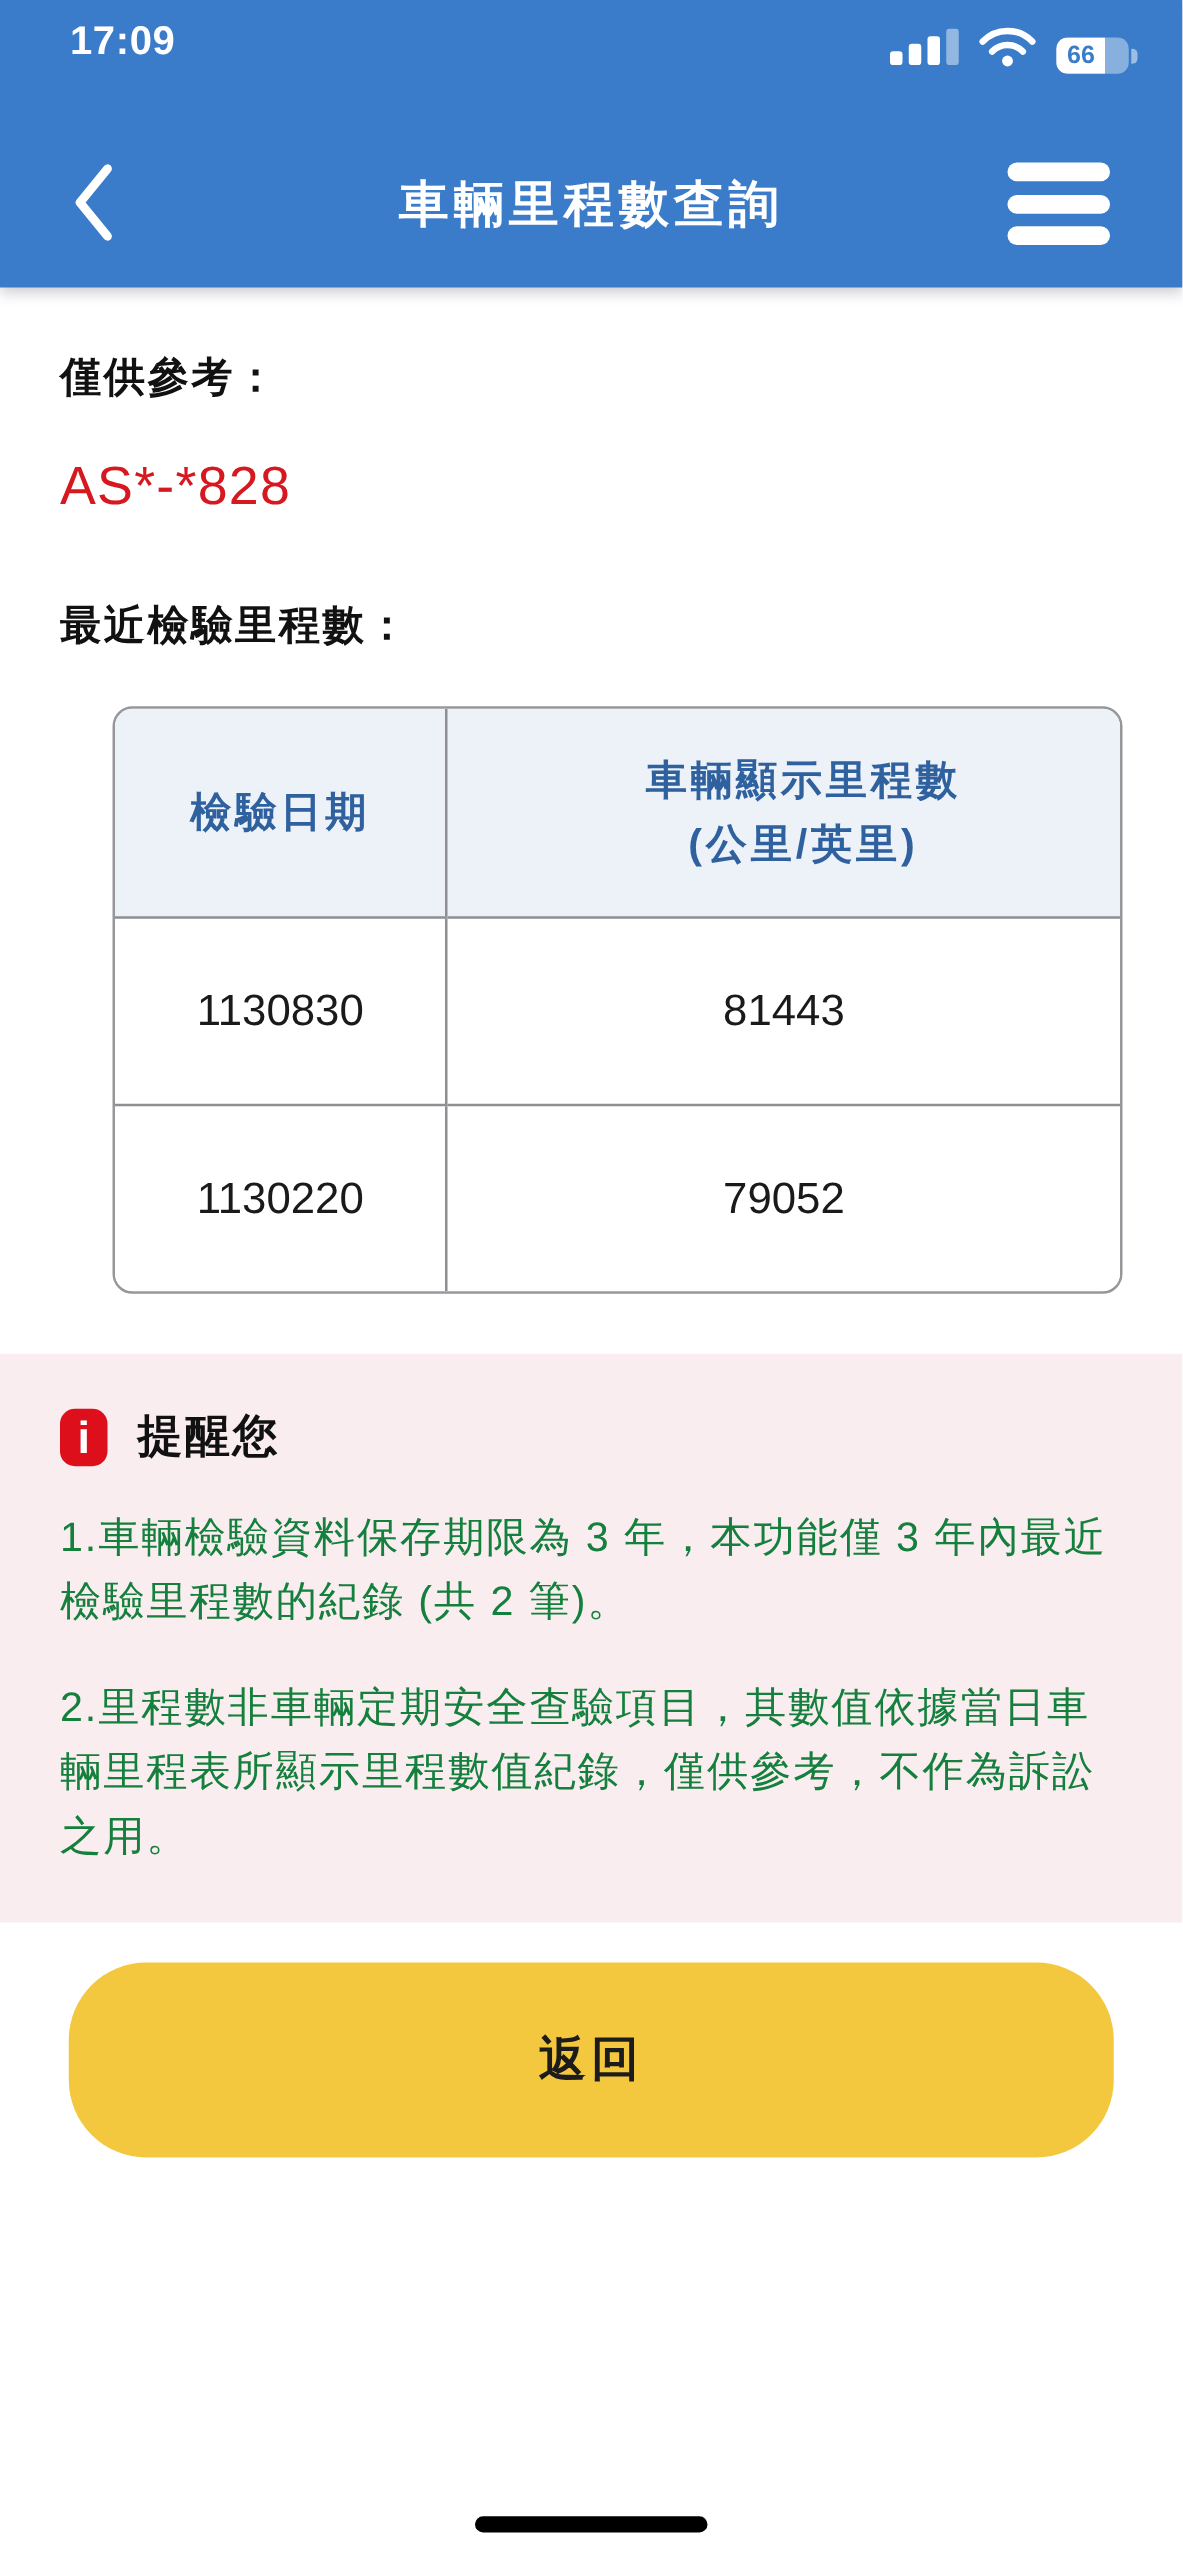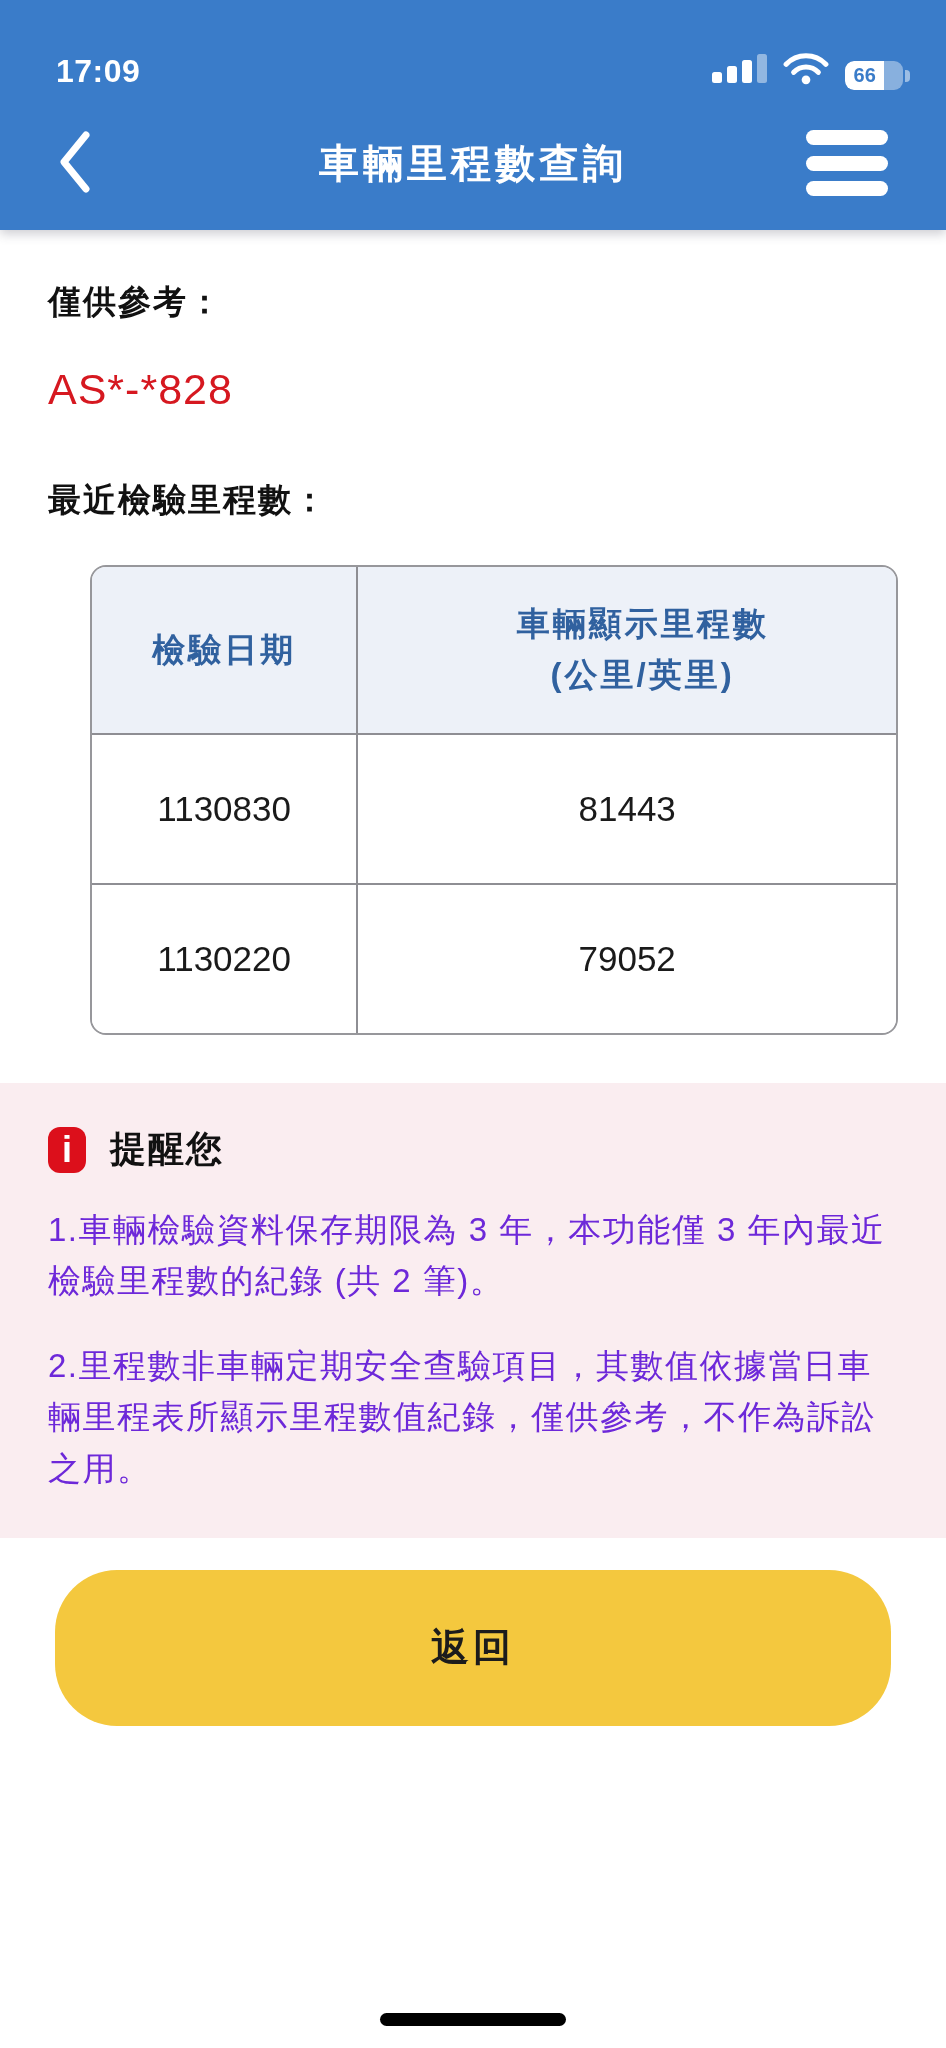--- a/index.html
+++ b/index.html
@@ -16,22 +16,22 @@
   .app-header {
     position: relative;
     width: 100%; height: 230px;
     background: #3A7CC9;
     box-shadow: 0 4px 10px rgba(60,60,80,0.25);
     box-sizing: border-box;
   }
   .status-bar {
     position: absolute; top: 0; left: 0; right: 0;
     height: 90px;
-    display: flex; align-items: flex-end; justify-content: space-between;
-    padding: 26px 36px 0 56px;
+    display: flex; align-items: flex-start; justify-content: space-between;
+    padding: 14px 36px 0 56px;
     box-sizing: border-box;
   }
   .status-time {
     color: #ffffff; font-size: 32px; font-weight: 600; letter-spacing: 0.5px;
   }
   .status-icons { display: flex; align-items: center; gap: 16px; }
   .signal { display: flex; align-items: flex-end; gap: 5px; height: 30px; }
   .signal i { display: block; width: 10px; background: #ffffff; border-radius: 2.5px; }
   .signal .b1 { height: 11px; }
   .signal .b2 { height: 17px; }
@@ -150,21 +150,21 @@
     background: #DC0F1B;
     border-radius: 12px;
     color: #ffffff;
     font-size: 36px; font-weight: 700;
     font-style: normal;
     line-height: 1;
   }
   .notice-title { font-size: 36px; font-weight: 700; color: #111111; letter-spacing: 2px; }
   .notice-item {
     margin: 30px 0 0 0;
-    font-size: 33px; font-weight: 500; color: #6d28d9;
+    font-size: 33px; font-weight: 500; color: #15803d;
     line-height: 1.55;
     letter-spacing: 1.5px;
   }
   .notice-item + .notice-item { margin-top: 34px; }
 
   
   .btn-row { padding: 0 55px; margin-top: 32px; }
   .return-btn {
     display: block;
     width: 100%; height: 156px;

